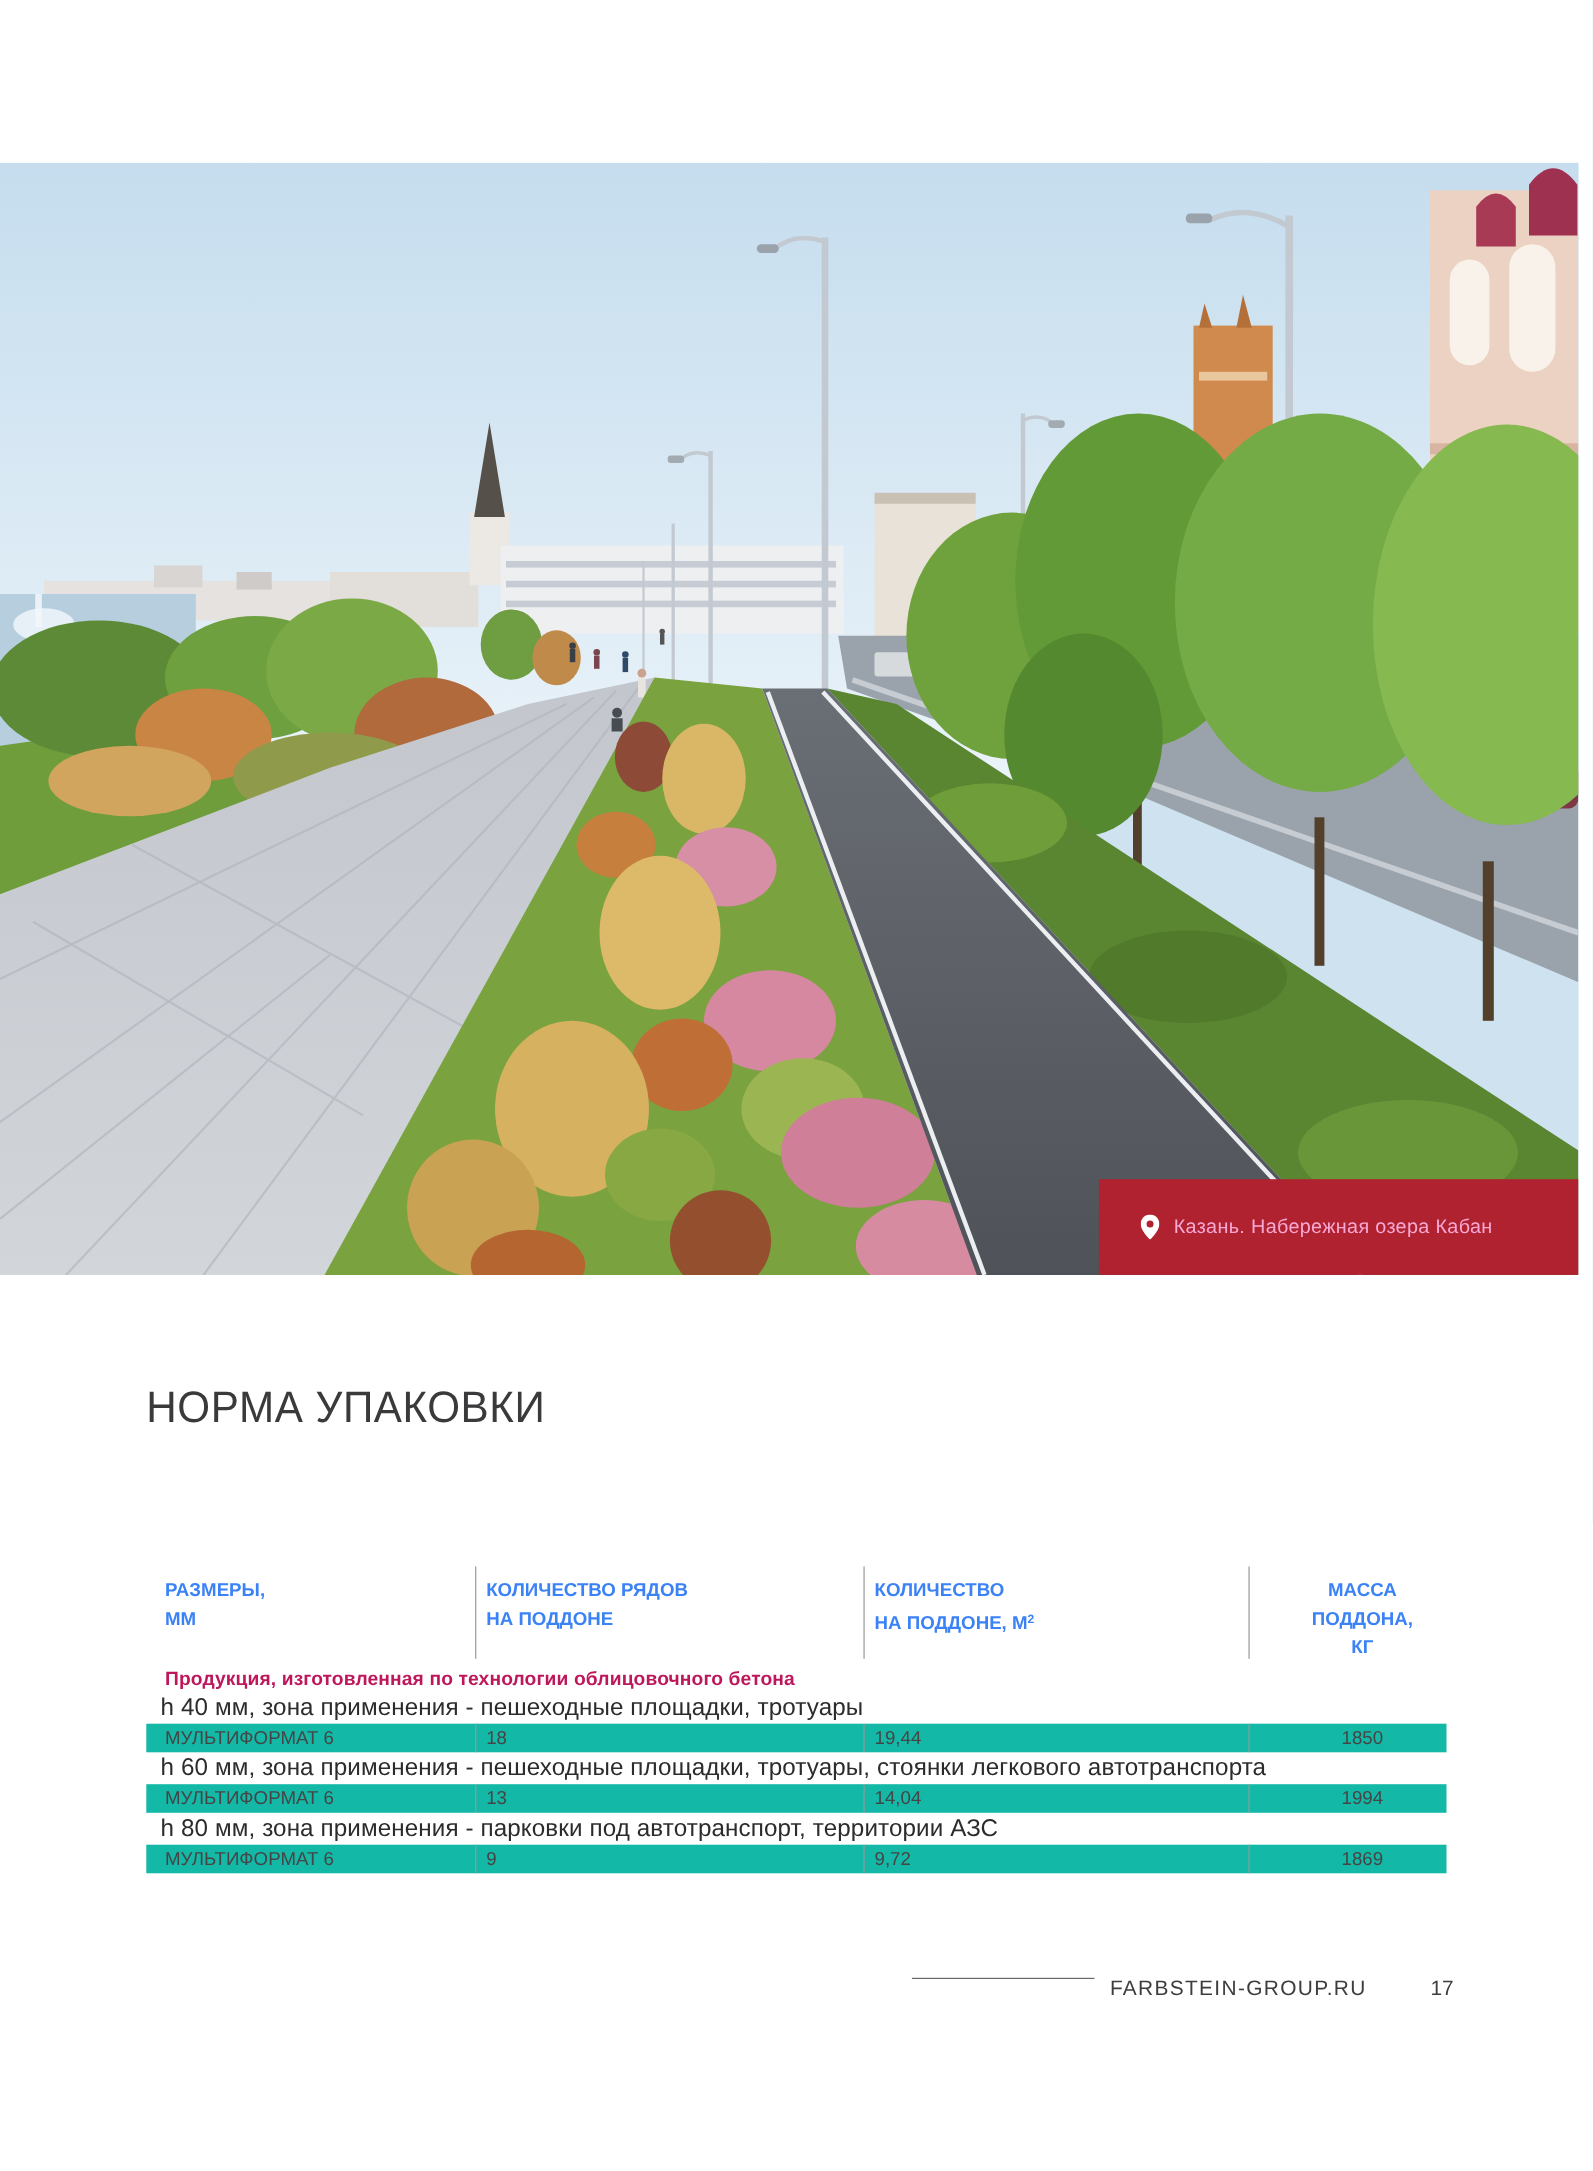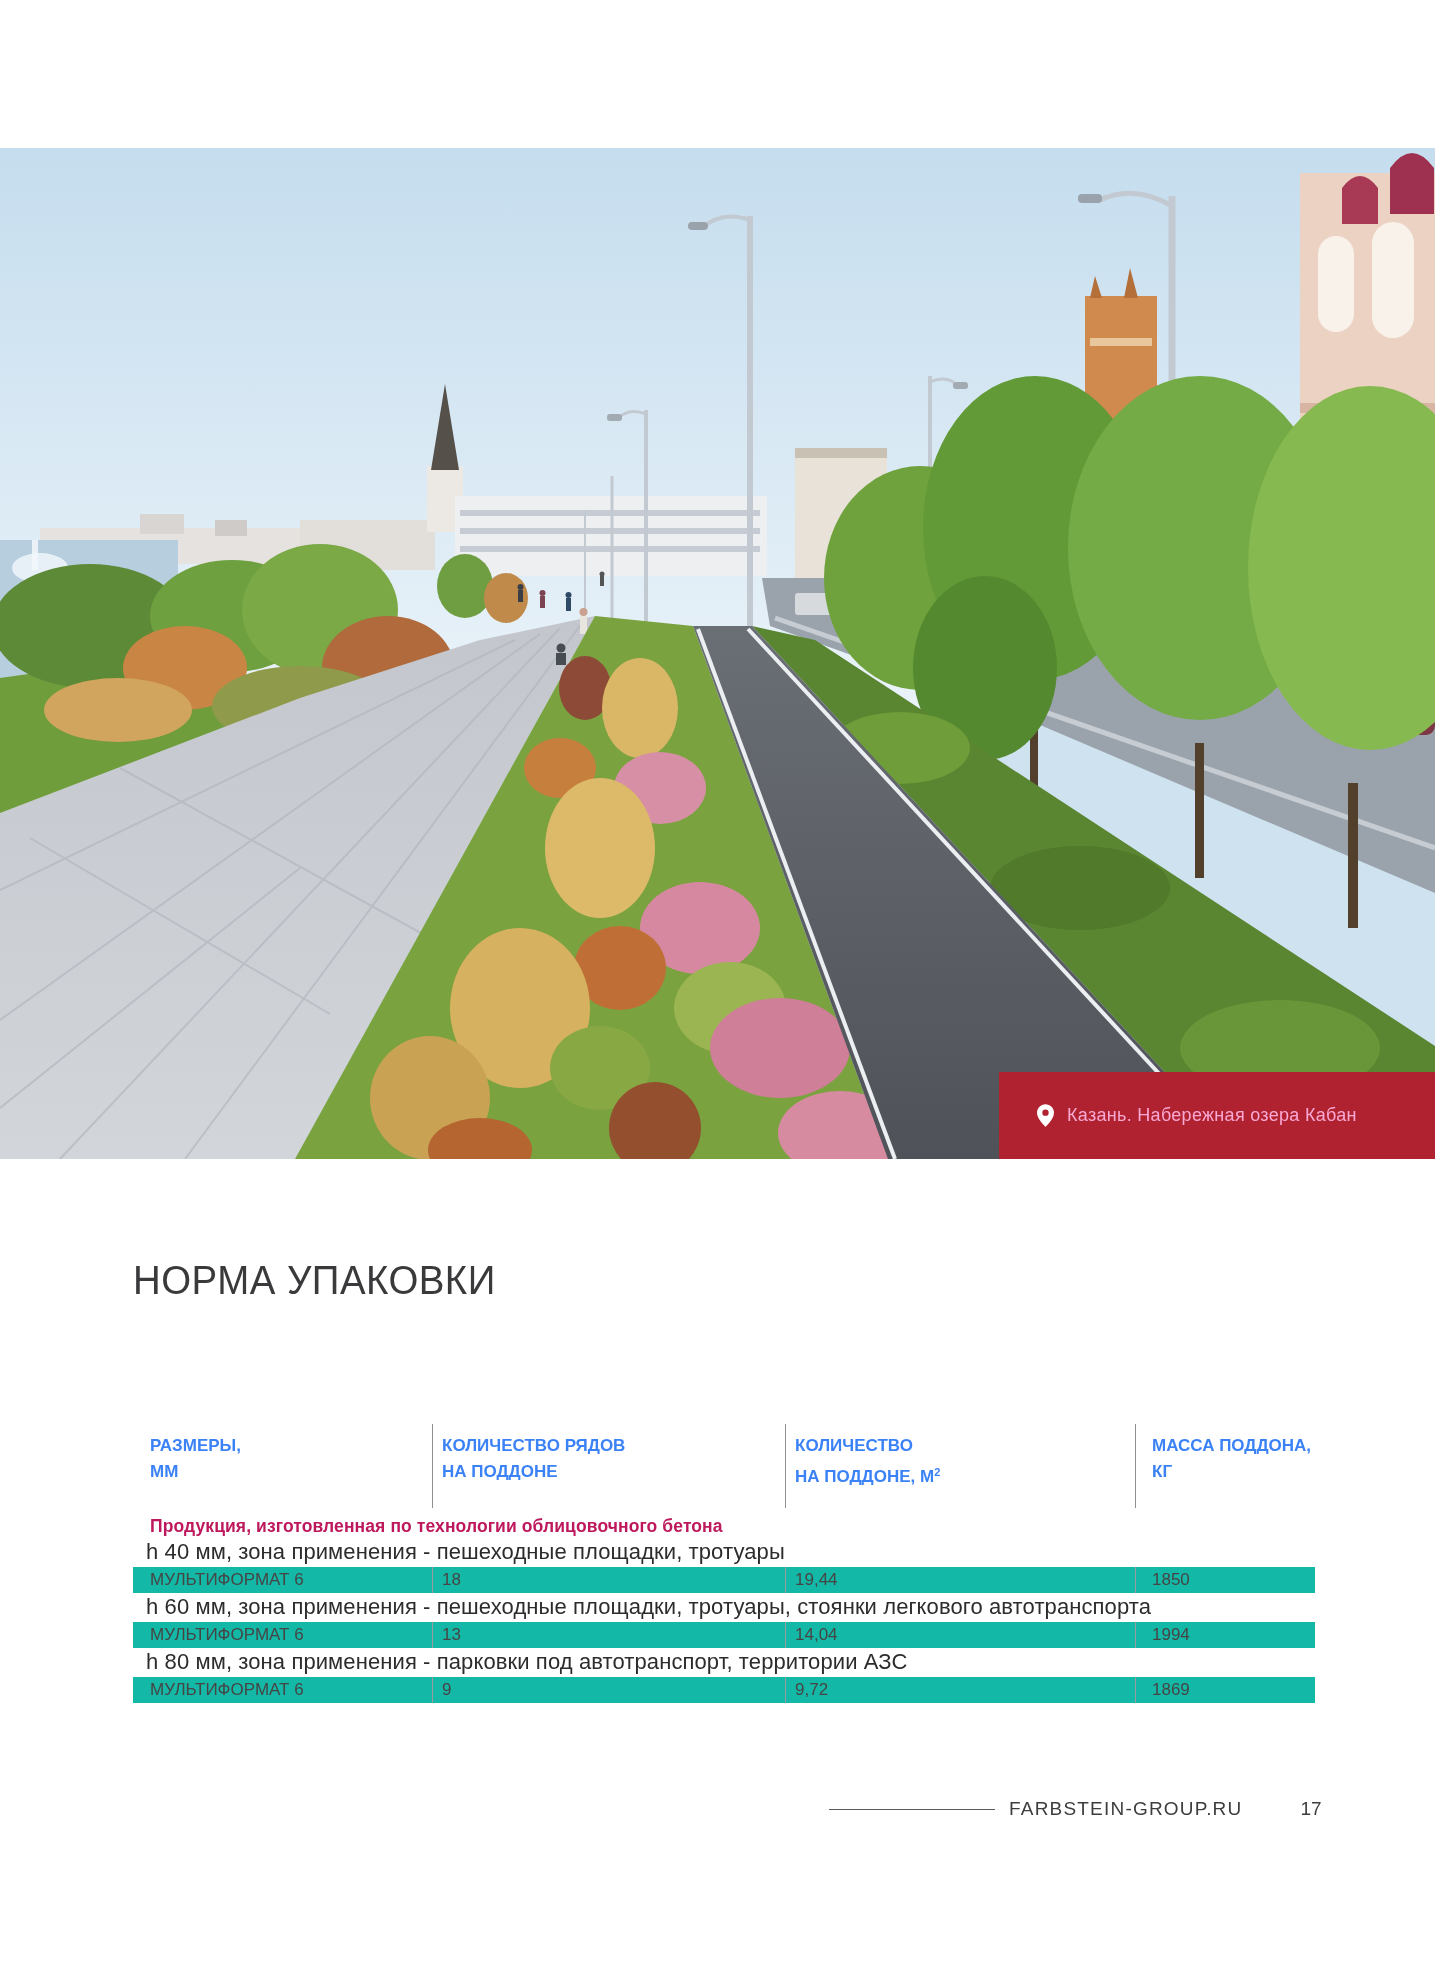--- a/index.html
+++ b/index.html
@@ -22,31 +22,31 @@
   .page-heading{
     position:absolute;left:133px;top:1258px;font-size:40px;font-weight:400;
     color:#3a3a3c;letter-spacing:.5px;transform:scaleX(.96);transform-origin:left center;white-space:nowrap;
   }
   
   .pack-table{position:absolute;left:133px;top:1424px;width:1182px;}
   .trow{display:flex;width:100%;}
   .c1{width:299px;box-sizing:border-box;padding-left:17px;}
   .c2{width:353px;box-sizing:border-box;padding-left:9px;border-left:1px solid #8f8f8f;}
   .c3{width:350px;box-sizing:border-box;padding-left:9px;border-left:1px solid #8f8f8f;}
-  .c4{width:180px;box-sizing:border-box;padding-left:16px;border-left:1px solid #8f8f8f;}
+  .c4{width:180px;box-sizing:border-box;padding-left:26px;border-left:1px solid #8f8f8f;text-align:center;}
   .thead{height:84px;}
   .thead .hcell{font-size:17px;font-weight:bold;line-height:26px;color:#3b82f6;padding-top:9px;}
   .thead .c1{border-left:none;}
   .hcell sup{font-size:11px;vertical-align:6px;}
   .section-title{font-size:17.5px;font-weight:bold;color:#be185d;letter-spacing:.1px;margin:7px 0 0 17px;line-height:23px;}
   .section-note{font-size:22px;color:#2c2c2c;letter-spacing:.1px;margin:2px 0 4px 13px;line-height:23px;}
   .drow{height:26px;background:#14b8a6;margin-bottom:0;}
   .drow > div{font-size:17px;line-height:26px;color:#454545;border-color:#9a9a9a;}
   
-  .footer{position:absolute;left:829px;top:1798px;width:510px;display:flex;align-items:center;}
+  .footer{position:absolute;left:829px;top:1798px;width:510px;display:flex;}
   .footer .rule{width:166px;height:1px;background:#5a5a5a;margin-right:14px;}
   .footer .site{font-size:19px;letter-spacing:1.2px;color:#3d3d3d;}
   .footer .pageno{font-size:19px;color:#3d3d3d;margin-left:58px;}
 </style>
 </head>
 <body>
 
 <div class="photo">
   <svg viewBox="0 0 1435 1011" preserveAspectRatio="none" aria-hidden="true">
     <defs>

